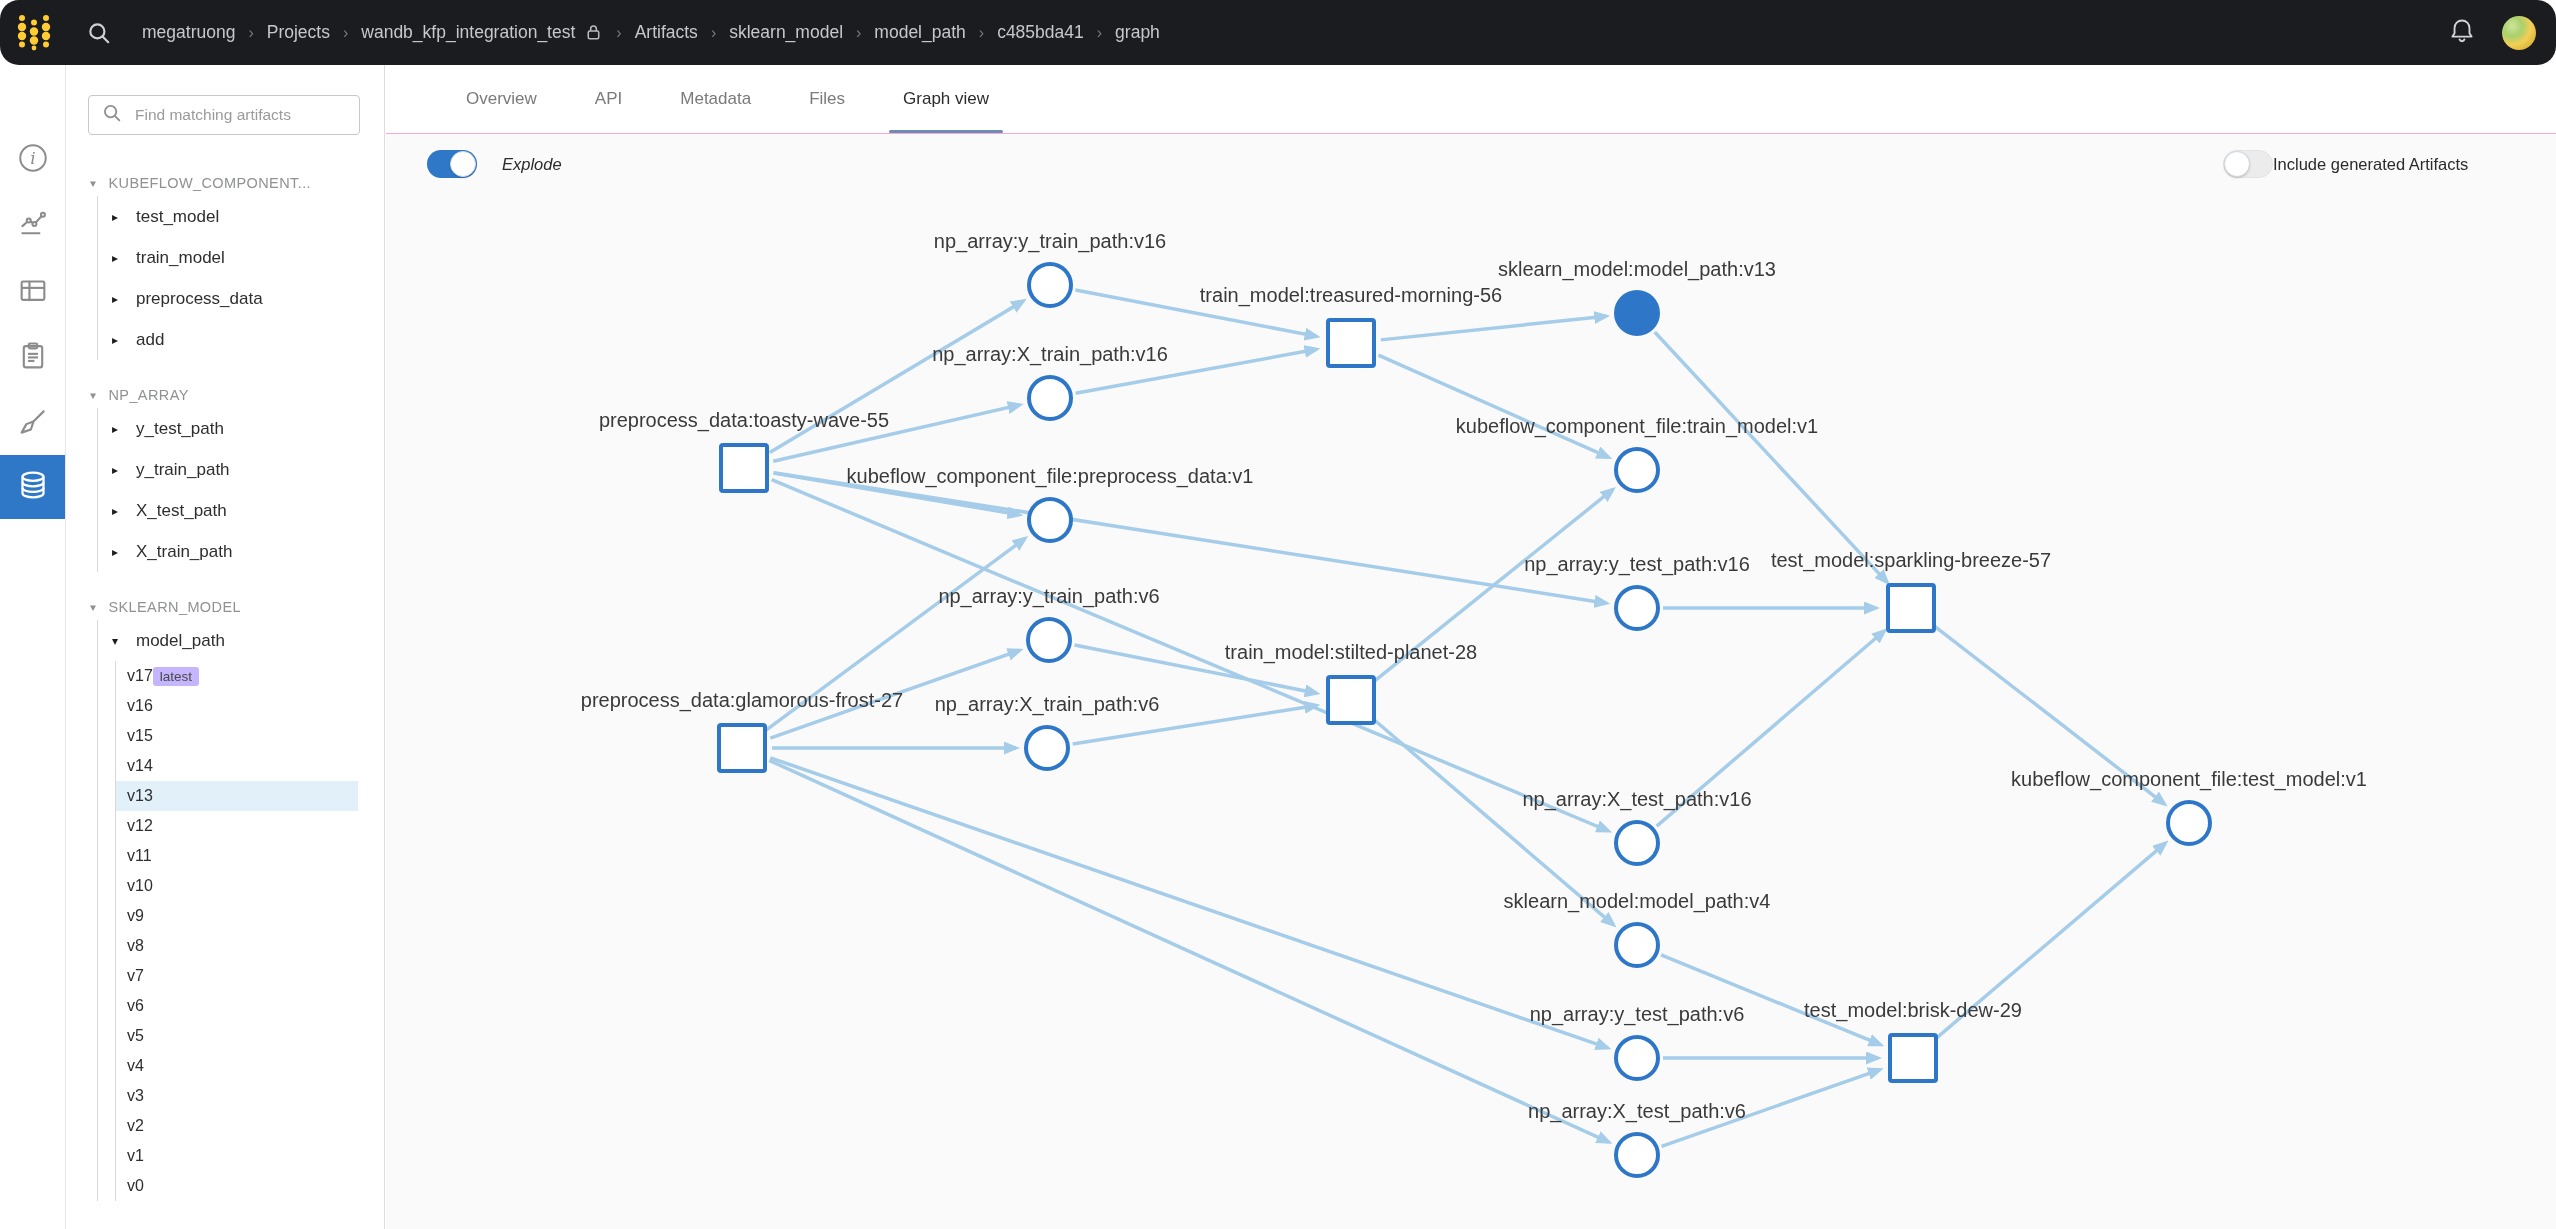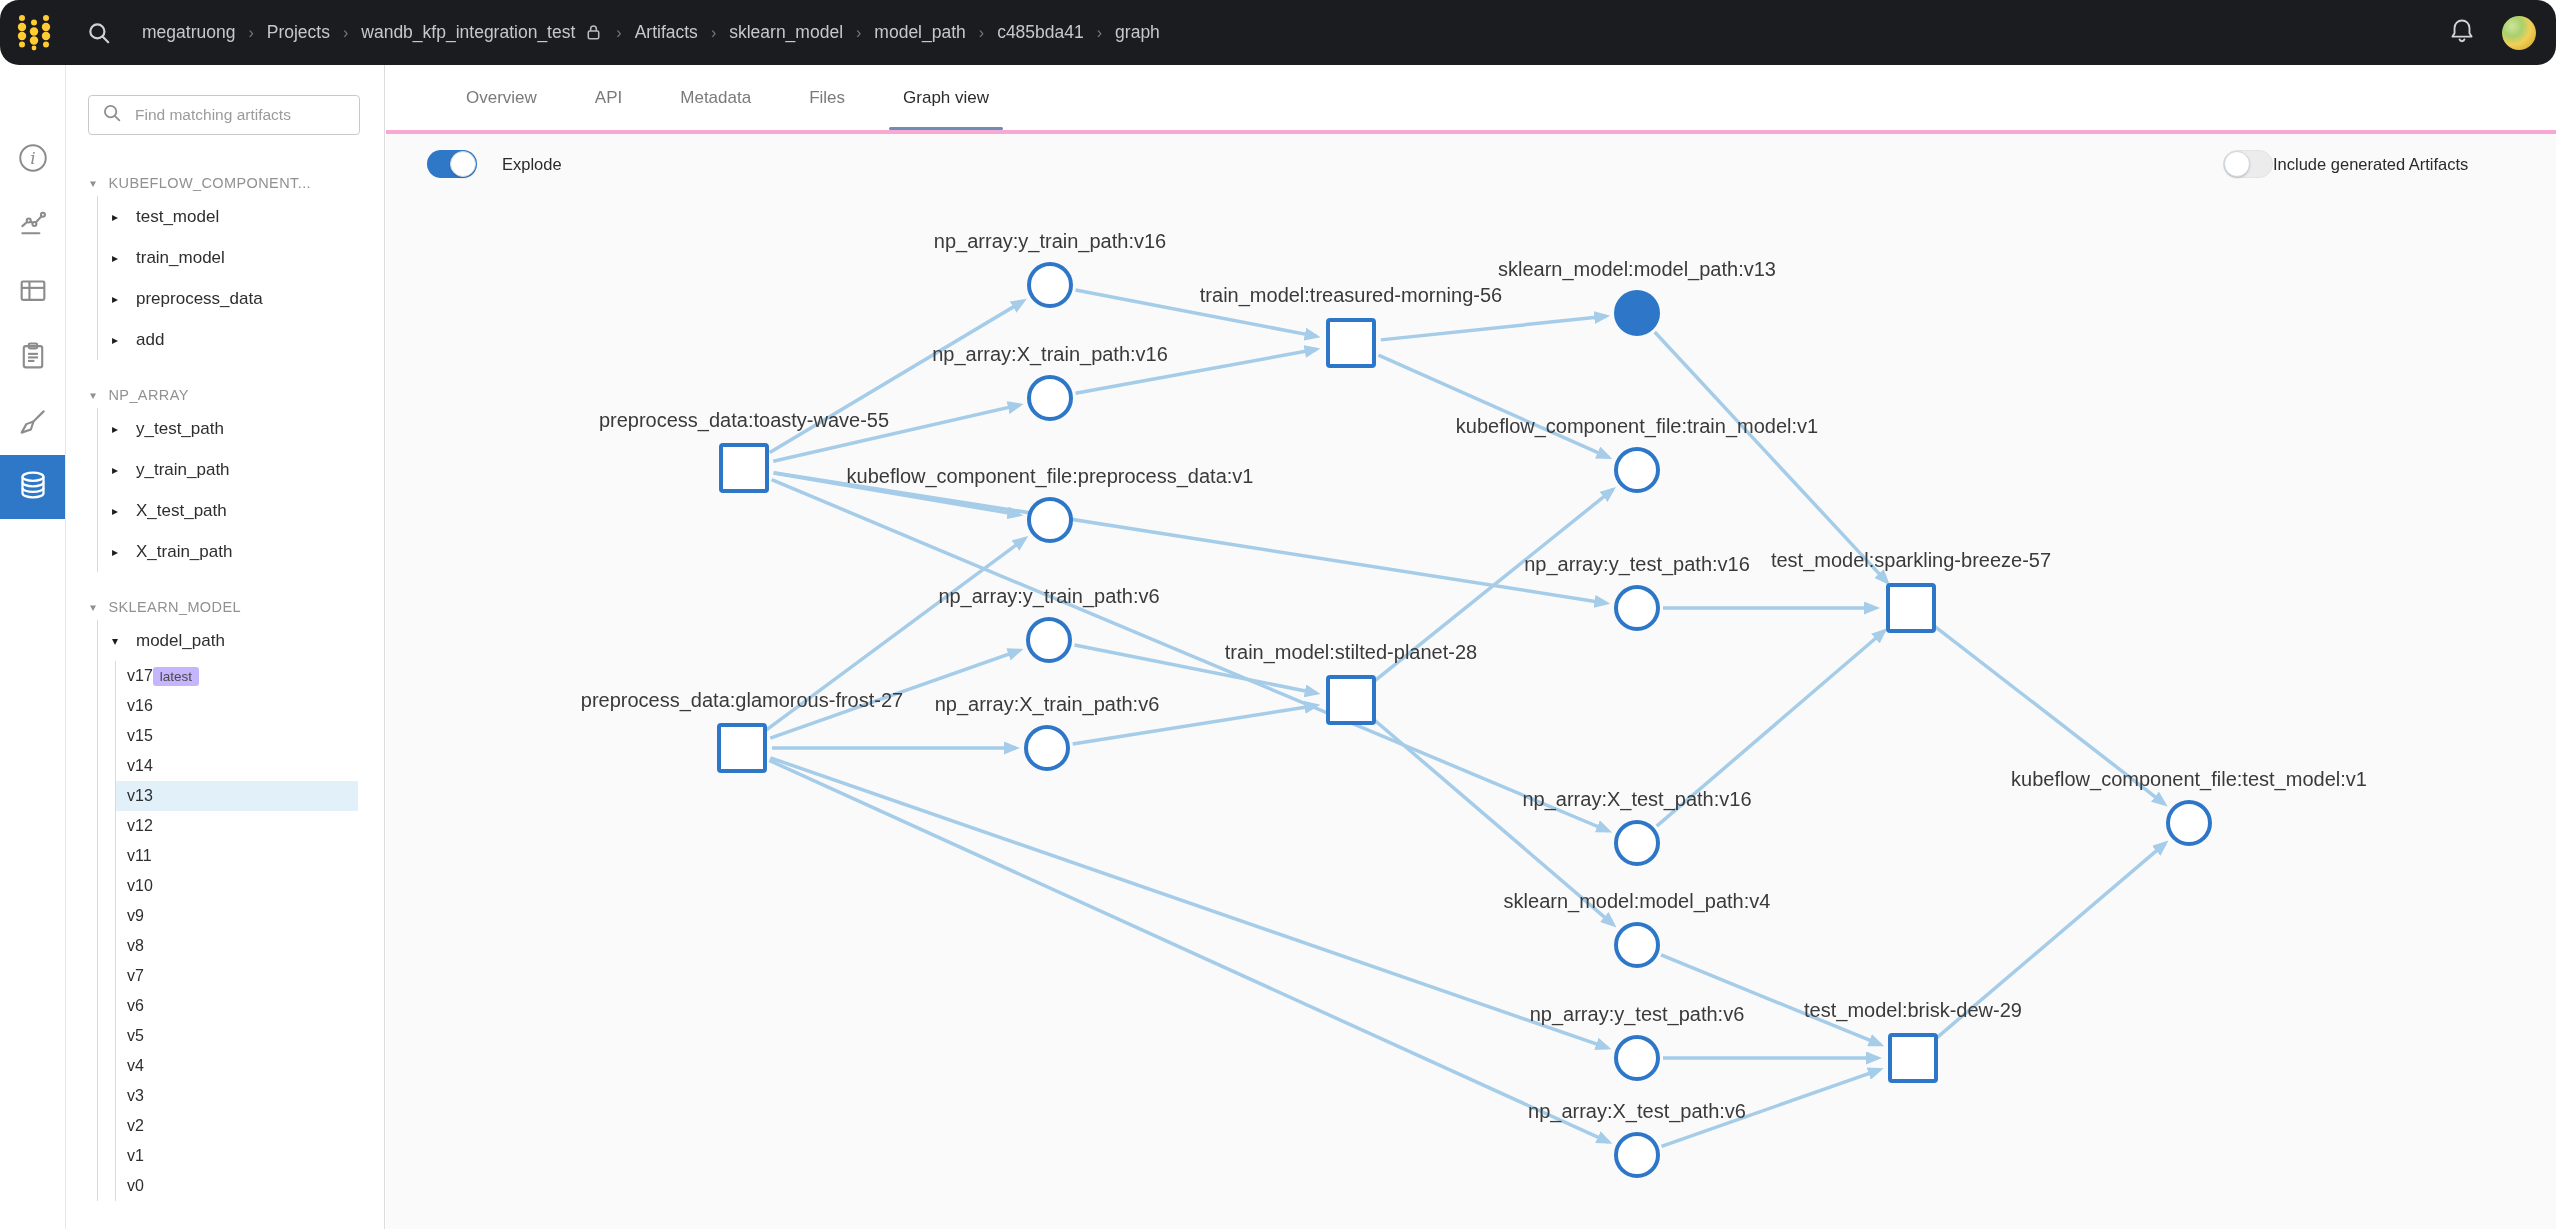--- a/index.html
+++ b/index.html
@@ -46,34 +46,34 @@
              font-size:17px;color:#2e2e2e;cursor:pointer;}
   .tri{font-size:12px;color:#1c1c1c;width:10px;}
   .versions{margin-left:17px;border-left:1px solid #d9d9d9;}
   .version{height:30px;display:flex;align-items:center;gap:0;padding-left:11px;font-size:16px;
            color:#2e2e2e;cursor:pointer;}
   .version.selected{background:#e2f0f9;}
   .badge{background:#c4b5fd;color:#4a4a4a;font-size:13.5px;border-radius:3px;padding:2px 7px;}
 
   
   .tabs{position:absolute;left:386px;top:65px;width:2170px;height:69px;background:#fff;
-        border-bottom:4px solid #f9a8d4;display:flex;align-items:center;padding-left:80px;
+        border-bottom:1px solid #f9a8d4;display:flex;align-items:center;padding-left:80px;
         gap:58px;box-sizing:border-box;z-index:3;}
   .tab{font-size:17px;color:#7a7a7a;height:100%;display:flex;align-items:center;
        position:relative;cursor:pointer;white-space:nowrap;}
   .tab.active{color:#2c2c2c;}
   .tab.active::after{content:"";position:absolute;left:-14px;right:-14px;bottom:0;height:3px;
                      background:#6d8eb4;border-radius:2px;}
 
   
   .graph-area{position:absolute;left:386px;top:134px;width:2170px;height:1095px;background:#fafafa;z-index:0;}
   .graph-svg{position:absolute;left:0;top:0;z-index:1;}
 
   .control{position:absolute;top:150px;display:flex;align-items:center;z-index:3;}
-  .control-explode{left:427px;gap:25px;}
+  .control-explode{left:427px;gap:25px;font-style:italic;}
   .control-include{left:2223px;}
   .toggle{width:50px;height:28px;border-radius:14px;position:relative;cursor:pointer;flex:0 0 auto;}
   .toggle.on{background:#2e78c7;}
   .toggle.off{background:#ececec;border:1px solid #e3e3e3;box-sizing:border-box;}
   .knob{position:absolute;top:1px;width:26px;height:26px;border-radius:50%;background:#fff;
         border:1px solid #cdd8e2;box-sizing:border-box;box-shadow:0 1px 2px rgba(0,0,0,.18);}
   .toggle.on .knob{right:1px;}
   .toggle.off .knob{left:0px;top:0px;}
   .control-label{font-size:16.5px;color:#2b2b2b;white-space:nowrap;}
 </style>

